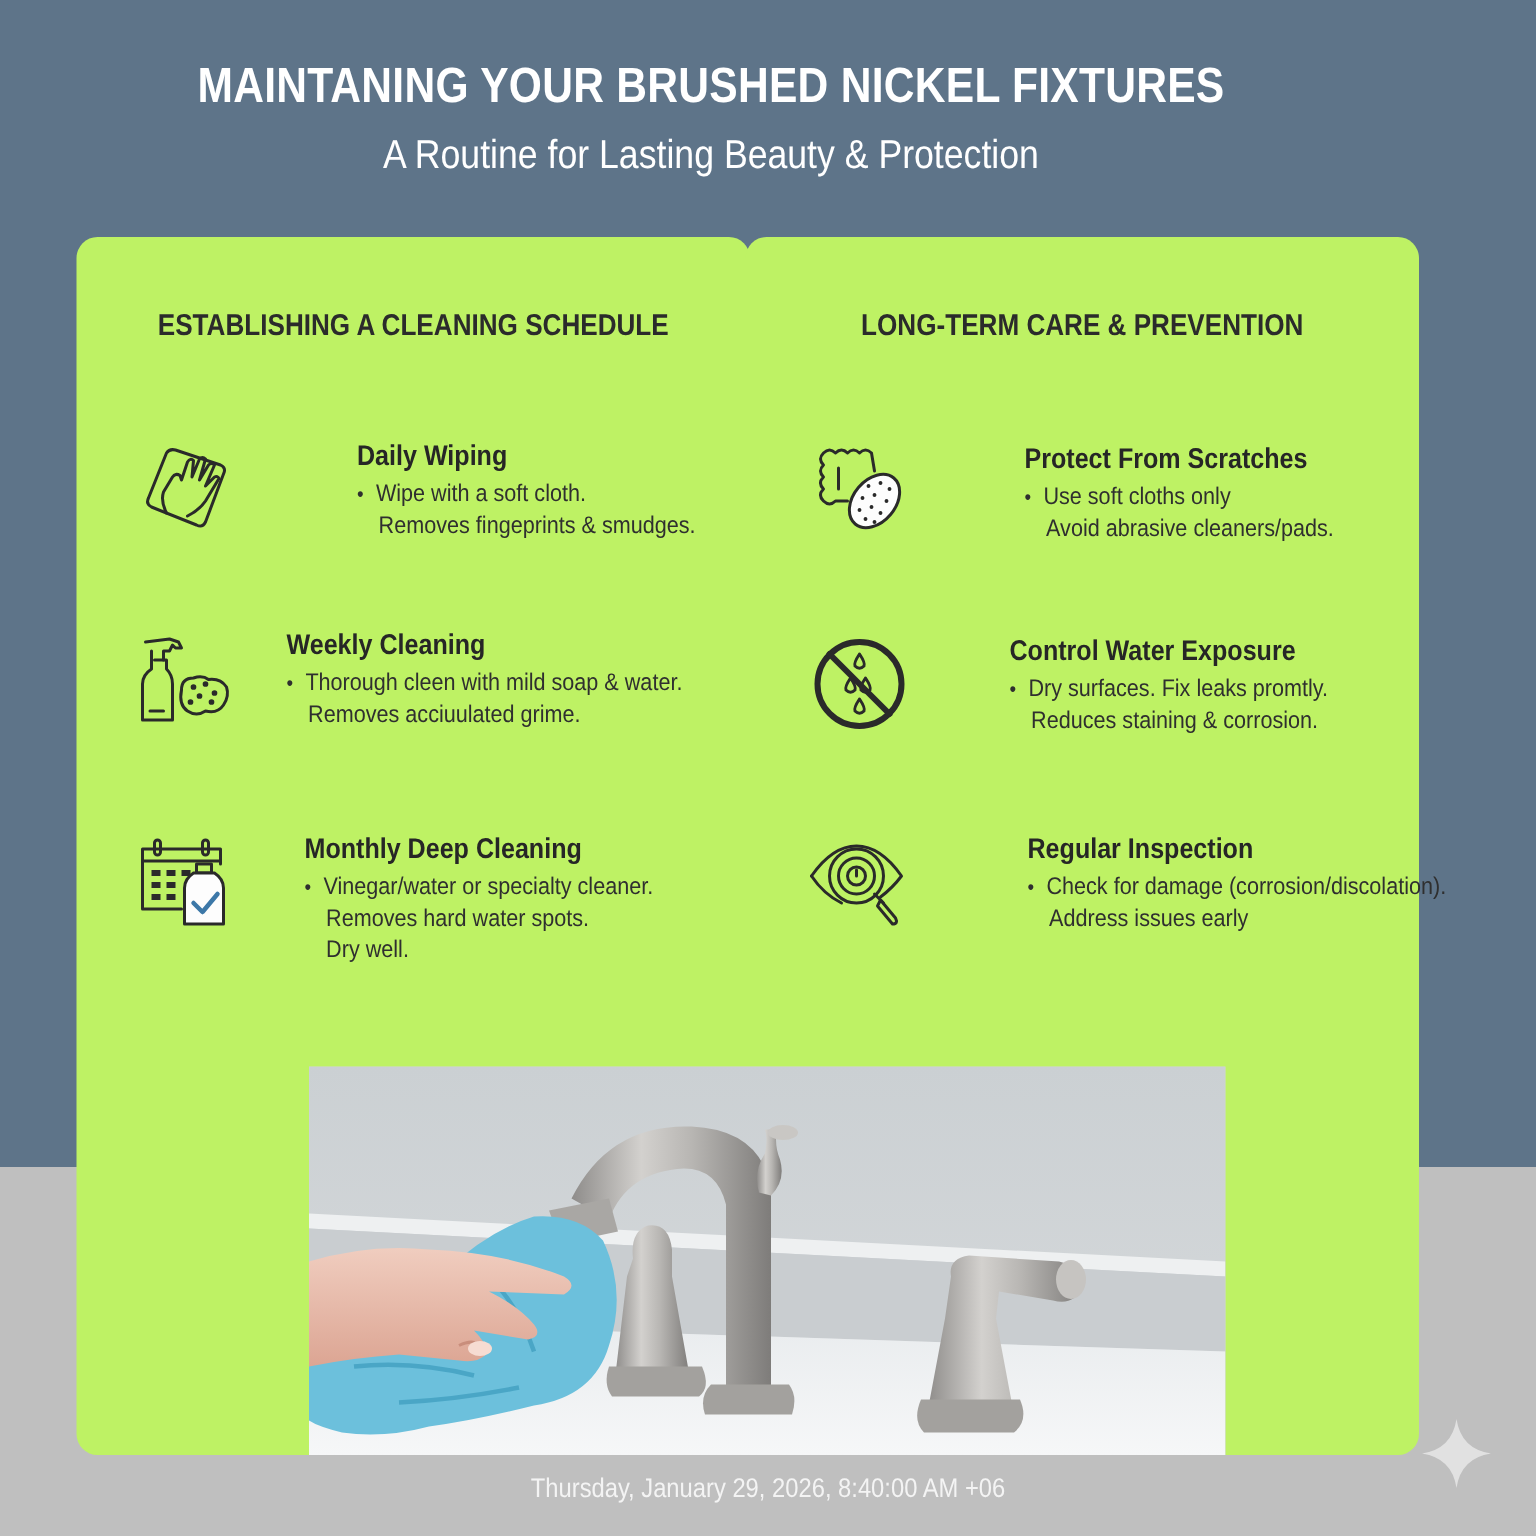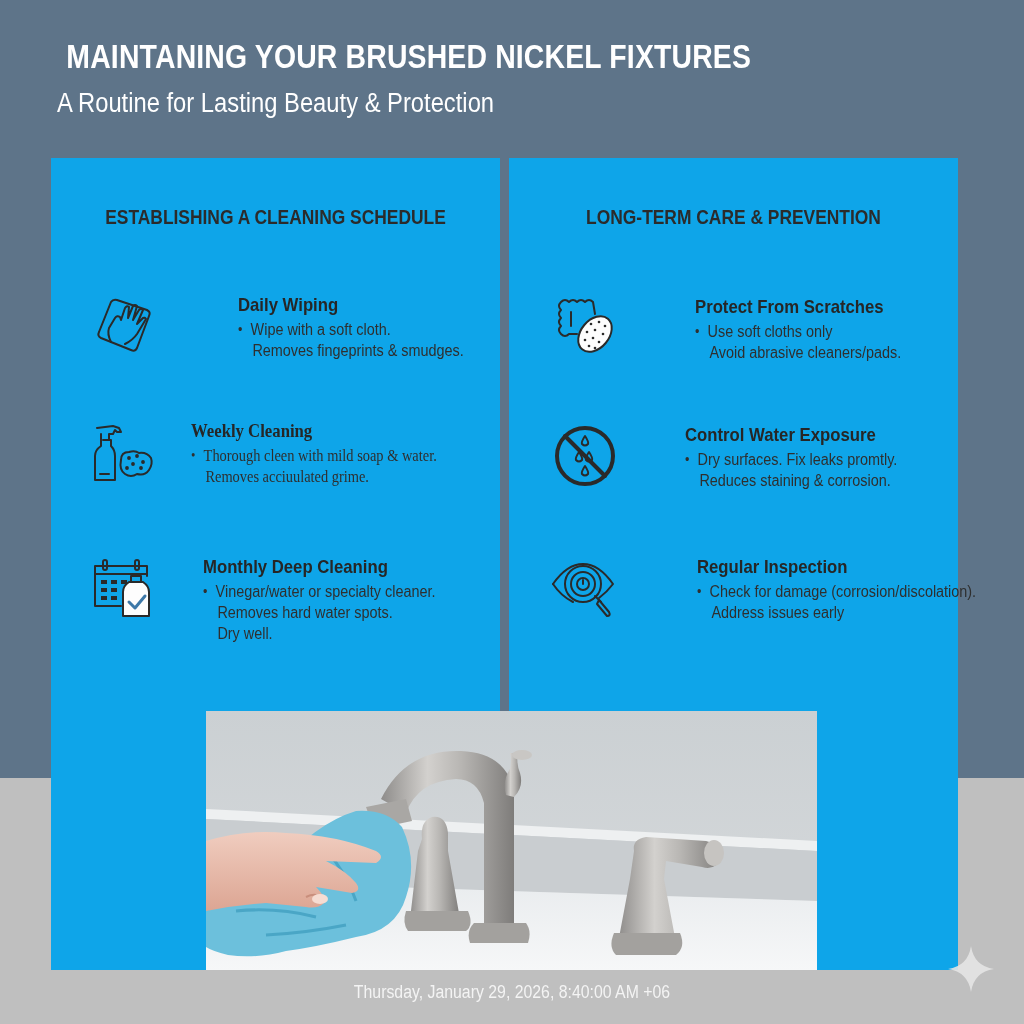--- a/index.html
+++ b/index.html
@@ -7,37 +7,37 @@
     body {
       position: relative;
       font-family: "Liberation Sans", "DejaVu Sans", sans-serif;
       background: #bfbfbf;
     }
     .bg-top {
       position: absolute; left: 0; top: 0; width: 1024px; height: 778px;
       background: #5e7489;
     }
     .header {
-      position: absolute; left: 0; top: 38px; width: 948px; text-align: left; color: #ffffff;
+      position: absolute; left: 0; top: 38px; width: 948px; text-align: center; color: #ffffff;
     }
     .header .title {
       font-size: 33px; font-weight: bold; letter-spacing: 0.2px;
       transform: scaleX(0.86); transform-origin: center;
       white-space: nowrap;
     }
     .header .subtitle {
       margin-top: 12px; font-size: 27px; font-weight: normal;
       transform: scaleX(0.88); transform-origin: center;
       white-space: nowrap;
     }
     .card {
-      position: absolute; top: 158px; height: 812px; background: #0ea5e9;
+      position: absolute; top: 158px; height: 812px; background: #bef264; border-radius: 14px;
     }
     .card.left { left: 51px; width: 449px; }
-    .card.right { left: 509px; width: 449px; }
+    .card.right { left: 497px; width: 449px; }
     .card .card-title {
       position: absolute; top: 48px; left: 0; width: 100%; text-align: center;
       font-size: 20px; font-weight: bold; color: #2b2b2b;
       transform: scaleX(0.87); transform-origin: center; white-space: nowrap;
     }
     .item { position: absolute; left: 0; width: 100%; }
     .item .icon {
       position: absolute; width: 64px; height: 64px;
     }
     .item .icon svg { width: 64px; height: 64px; display: block; }
@@ -107,21 +107,21 @@
         <path d="M9 54 L18 54"></path>
         <path d="M30 40 Q30 32 38 32 Q44 30 48 33 Q56 32 60 38 Q62 44 58 50 Q54 56 46 54 Q40 58 34 54 Q28 50 30 40 Z"></path>
         <circle cx="38" cy="38" r="0.9" fill="#2a2a2a"></circle>
           <circle cx="46" cy="36" r="0.9" fill="#2a2a2a"></circle>
         <circle cx="52" cy="42" r="0.9" fill="#2a2a2a"></circle>
           <circle cx="42" cy="44" r="0.9" fill="#2a2a2a"></circle>
         <circle cx="36" cy="48" r="0.9" fill="#2a2a2a"></circle>
           <circle cx="50" cy="48" r="0.9" fill="#2a2a2a"></circle>
       </svg>
     </div>
-    <div class="text" style="left:140px; top:8px;font-family:Liberation Serif, serif;">
+    <div class="text" style="left:140px; top:8px;">
       <div class="item-title">Weekly Cleaning</div>
       <div class="line first">Thorough cleen with mild soap &amp; water.</div>
       <div class="line cont">Removes acciuulated grime.</div>
     </div>
   </div>
 
   <div class="item" style="top:390px;">
     <div class="icon" style="left:40px; top:8px;">
       <svg viewBox="0 0 64 64" fill="none" stroke="#2a2a2a" stroke-width="2" stroke-linecap="round" stroke-linejoin="round">
         <path d="M30 50 L4 50 L4 10 L56 10 L56 20"></path>

